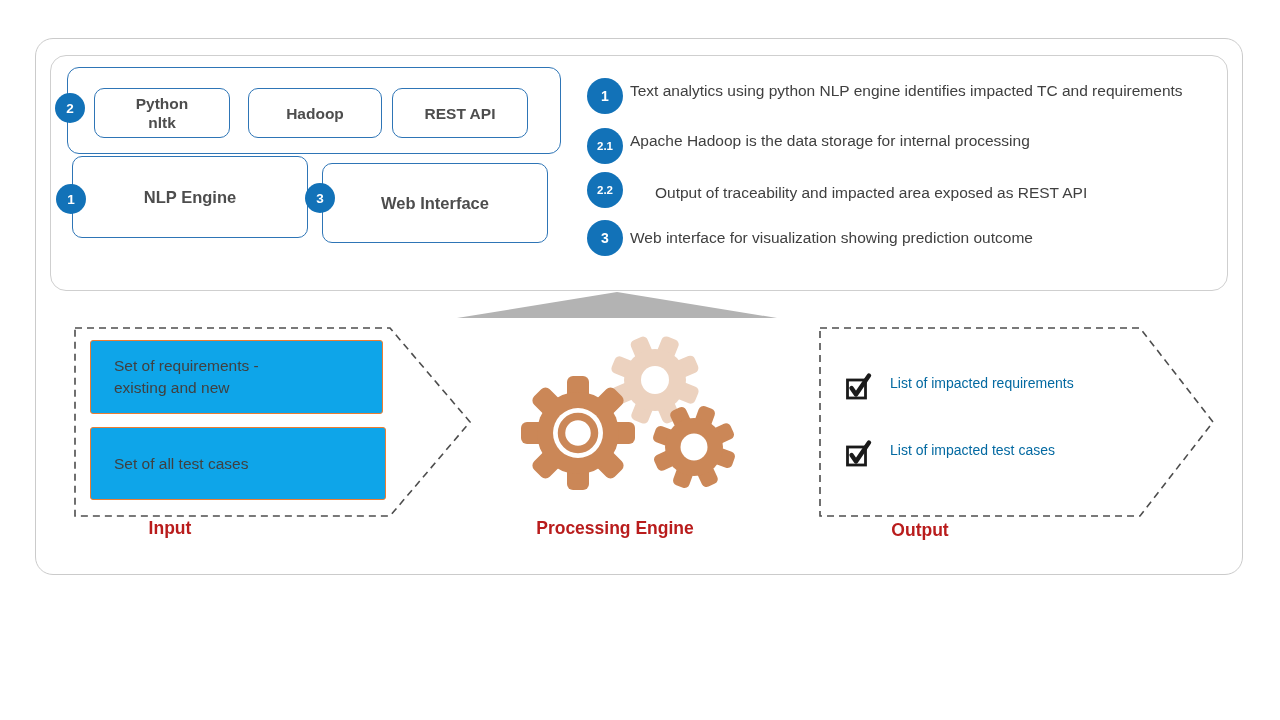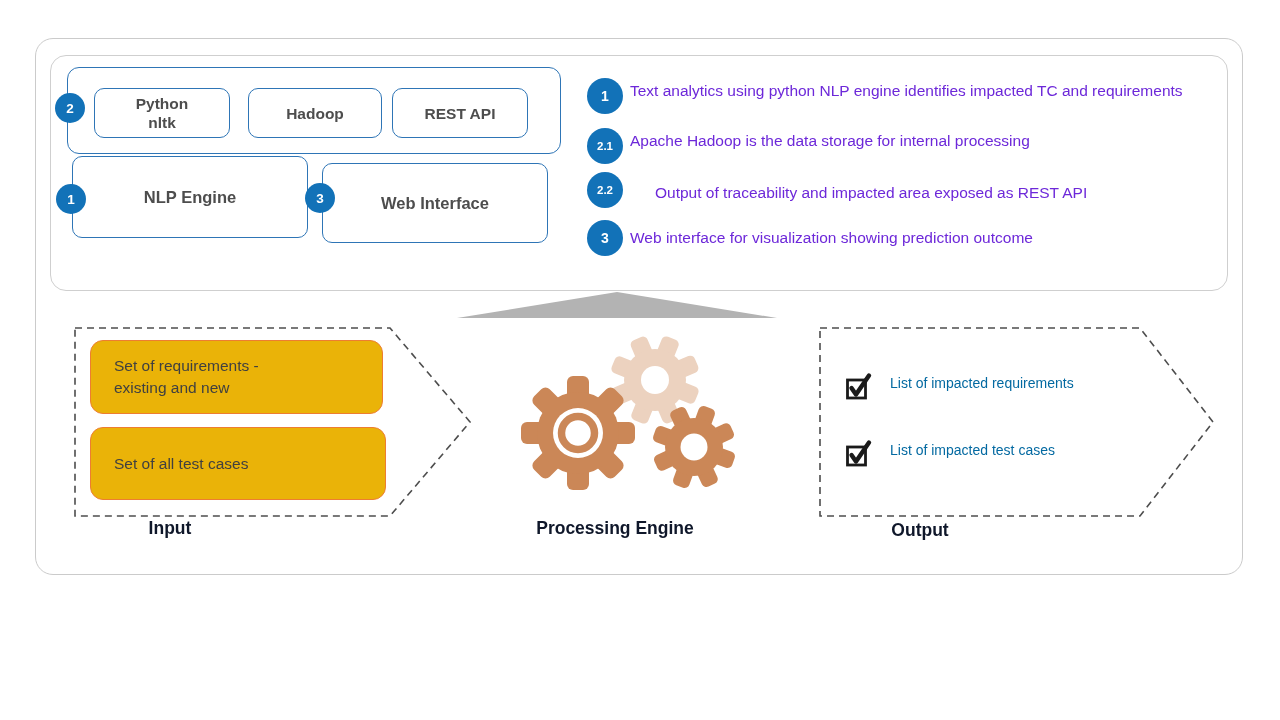--- a/index.html
+++ b/index.html
@@ -18,27 +18,27 @@
     font-weight:bold;color:#4d4d4d;font-size:15.5px;line-height:19px;
   }
   .bigbox-label{font-size:16.5px;}
   .badge{
     background:#1272b8;color:#ffffff;border-radius:50%;
     display:flex;align-items:center;justify-content:center;font-weight:bold;
   }
   .badge-sm{width:30px;height:30px;font-size:13.5px;}
   .badge-anno{width:36px;height:36px;font-size:14px;}
   .badge-anno.tiny{font-size:11.5px;}
-  .anno-text{font-size:15.5px;color:#6d28d9;line-height:23px;width:565px;}
+  .anno-text{font-size:15.5px;color:#404040;line-height:23px;width:565px;}
   .orangebox{
-    border:1.5px solid #ed7d31;border-radius:13px;background:#eab308;
+    border:1.5px solid #ed7d31;border-radius:3px;background:#0ea5e9;
     color:#404040;font-size:15.5px;line-height:22px;
     display:flex;flex-direction:column;justify-content:center;padding-left:23px;
   }
-  .seclabel{font-weight:bold;font-size:17.5px;color:#0f172a;text-align:center;}
+  .seclabel{font-weight:bold;font-size:17.5px;color:#b91c1c;text-align:center;}
   .outitem{font-size:14px;color:#0369a1;}
 </style>
 </head>
 <body>
 
 <div class="abs card" style="left:35px;top:38px;width:1208px;height:537px;"></div>
 
 <div class="abs inner-card" style="left:50px;top:55px;width:1178px;height:236px;"></div>
 
 <div class="abs bluegroup" style="left:67px;top:67px;width:494px;height:87px;"></div>

